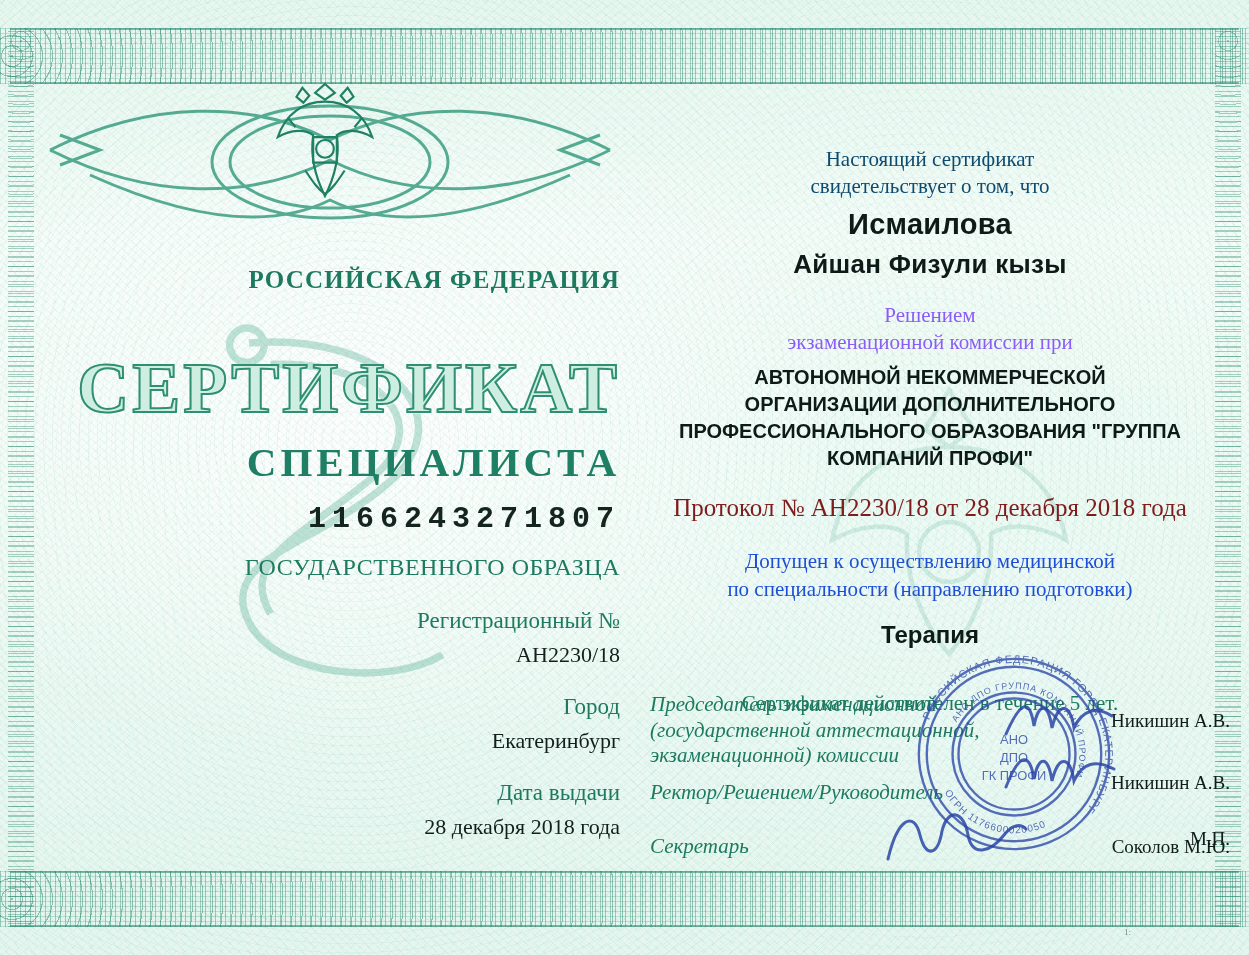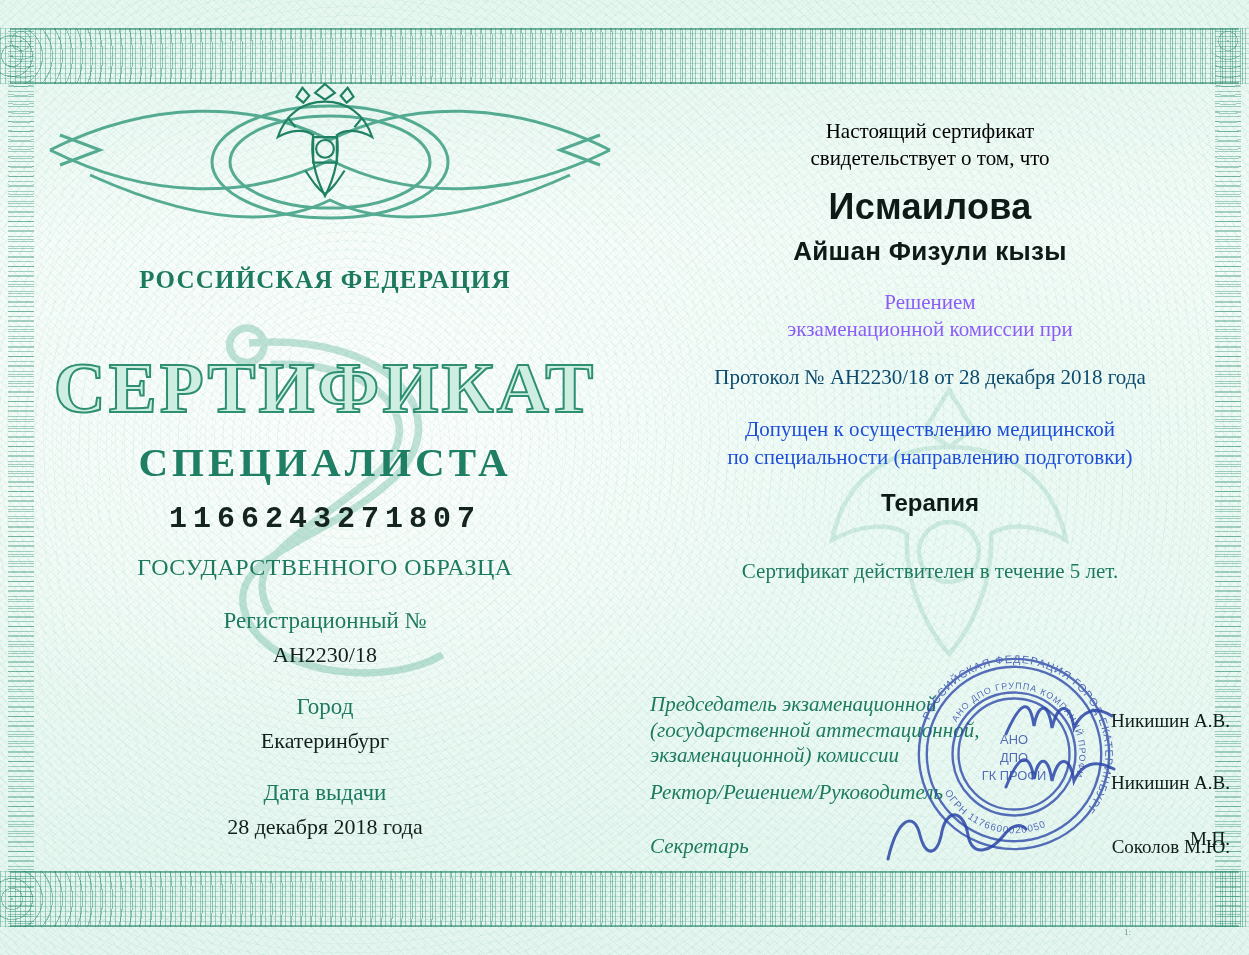--- a/index.html
+++ b/index.html
@@ -86,21 +86,21 @@
   }
   .side-band.left { left: 8px; }
   .side-band.right { right: 8px; }
 
   
   .left-col {
     position: absolute;
     left: 30px;
     top: 70px;
     width: 590px;
-    text-align: center;
+    text-align: right;
     color: #166b54;
   }
   .emblem-wrap {
     position: relative;
     height: 190px;
   }
   .ribbon {
     position: absolute;
     left: 0; right: 0; top: 10px;
     height: 170px;
@@ -170,25 +170,26 @@
     position: absolute;
     left: 650px;
     top: 118px;
     width: 560px;
     color: #15604c;
     text-align: center;
   }
   .r-intro {
     font-size: 21px;
     line-height: 1.28;
-    color: #000000;
+    color: #0c4a6e;
+    margin-top: 28px;
   }
   .r-name {
-    margin-top: 14px;
-    font-size: 36px;
+    margin-top: 8px;
+    font-size: 29px;
     font-weight: 700;
     color: #0e1a17;
     font-family: "Liberation Sans", sans-serif;
     letter-spacing: .3px;
   }
   .r-name.second {
     margin-top: 8px;
     font-size: 26px;
   }
   .r-decision {
@@ -200,22 +201,22 @@
   .r-org {
     margin-top: 8px;
     font-size: 20px;
     line-height: 1.35;
     font-weight: 700;
     color: #0e1a17;
     font-family: "Liberation Sans", sans-serif;
   }
   .r-protocol {
     margin-top: 22px;
-    font-size: 21px;
-    color: #0c4a6e;
+    font-size: 25px;
+    color: #7f1d1d;
   }
   .r-admit {
     margin-top: 26px;
     font-size: 21px;
     line-height: 1.3;
     color: #1d4ed8;
   }
   .r-speciality {
     margin-top: 18px;
     font-size: 24px;
@@ -383,20 +384,26 @@
     </div>
 
     <div class="r-name">Исмаилова</div>
     <div class="r-name second">Айшан Физули кызы</div>
 
     <div class="r-decision">
       <div>Решением</div>
       <div>экзаменационной комиссии при</div>
     </div>
 
+    <div class="r-org">
+      <div>АВТОНОМНОЙ НЕКОММЕРЧЕСКОЙ</div>
+      <div>ОРГАНИЗАЦИИ ДОПОЛНИТЕЛЬНОГО</div>
+      <div>ПРОФЕССИОНАЛЬНОГО ОБРАЗОВАНИЯ "ГРУППА</div>
+      <div>КОМПАНИЙ ПРОФИ"</div>
+    </div>
 
     <div class="r-protocol">Протокол № АН2230/18 от 28 декабря 2018 года</div>
 
     <div class="r-admit">
       <div>Допущен к осуществлению медицинской</div>
       <div>по специальности (направлению подготовки)</div>
     </div>
 
     <div class="r-speciality">Терапия</div>
 

